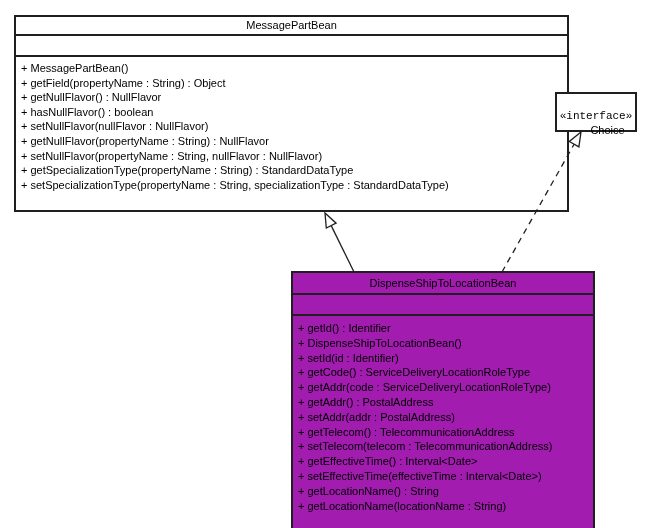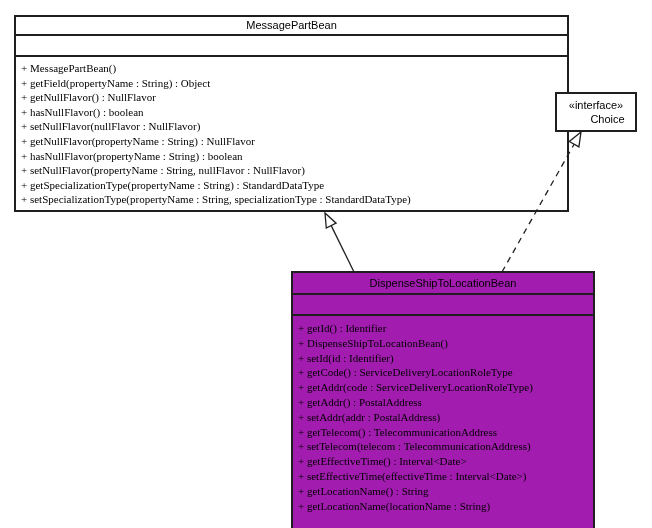--- a/index.html
+++ b/index.html
@@ -11,32 +11,32 @@
   .uml-class {
     position:absolute; box-sizing:border-box;
     border:2px solid #1f1f1f; background:#ffffff;
     font-size:11px;
   }
   .uml-class .title {
     text-align:center; border-bottom:2px solid #1f1f1f;
     white-space:nowrap; overflow:hidden;
   }
   .uml-class .attrs { border-bottom:2px solid #1f1f1f; }
-  .uml-class .methods { padding:4px 0 2px 5px;font-family:Liberation Serif, serif; }
+  .uml-class .methods { padding:4px 0 2px 5px; }
   .uml-class .methods .m { white-space:nowrap; overflow:hidden; }
 
   
   #cls-messagepartbean { left:14px; top:15px; width:555px; height:197px; }
   #cls-messagepartbean .title { height:17px; line-height:17px; }
   #cls-messagepartbean .attrs { height:19px; }
   #cls-messagepartbean .methods .m { line-height:14.6px; }
 
   
   #cls-choice { left:555px; top:92px; width:82px; height:40px; text-align:center; }
-  #cls-choice .stereo { line-height:13px; padding-top:5px; }
+  #cls-choice .stereo { line-height:13px; padding-top:16px;font-family:Liberation Mono, monospace; }
   #cls-choice .iname  { line-height:14px;margin-left:23px; }
 
   
   #cls-dispense { left:291px; top:271px; width:304px; height:320px; background:#a21caf; }
   #cls-dispense .title { height:20px; line-height:20px; }
   #cls-dispense .attrs { height:19px; }
   #cls-dispense .methods { padding-top:5px; }
   #cls-dispense .methods .m { line-height:14.8px; }
 
   #edges { position:absolute; left:0; top:0; width:652px; height:528px; pointer-events:none; }
@@ -49,21 +49,20 @@
   <div class="uml-class" id="cls-messagepartbean">
     <div class="title">MessagePartBean</div>
     <div class="attrs"></div>
     <div class="methods">
       <div class="m">+ MessagePartBean()</div>
       <div class="m">+ getField(propertyName : String) : Object</div>
       <div class="m">+ getNullFlavor() : NullFlavor</div>
       <div class="m">+ hasNullFlavor() : boolean</div>
       <div class="m">+ setNullFlavor(nullFlavor : NullFlavor)</div>
       <div class="m">+ getNullFlavor(propertyName : String) : NullFlavor</div>
-      <div class="m">+ hasNullFlavor(propertyName : String) : boolean</div>
       <div class="m">+ setNullFlavor(propertyName : String, nullFlavor : NullFlavor)</div>
       <div class="m">+ getSpecializationType(propertyName : String) : StandardDataType</div>
       <div class="m">+ setSpecializationType(propertyName : String, specializationType : StandardDataType)</div>
     </div>
   </div>
 
   <div class="uml-class" id="cls-choice">
     <div class="stereo">«interface»</div>
     <div class="iname">Choice</div>
   </div>

